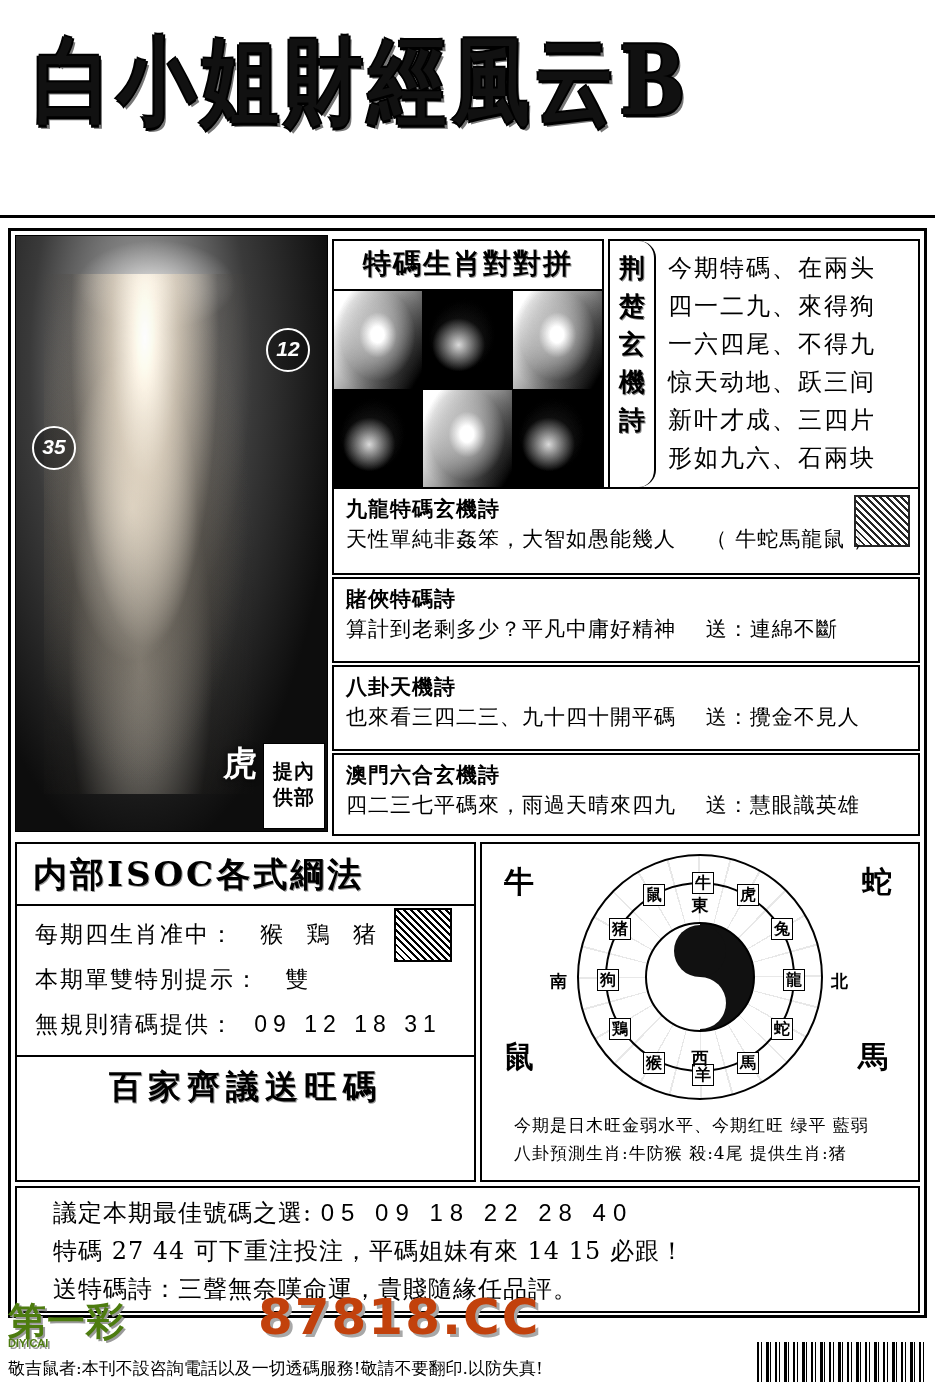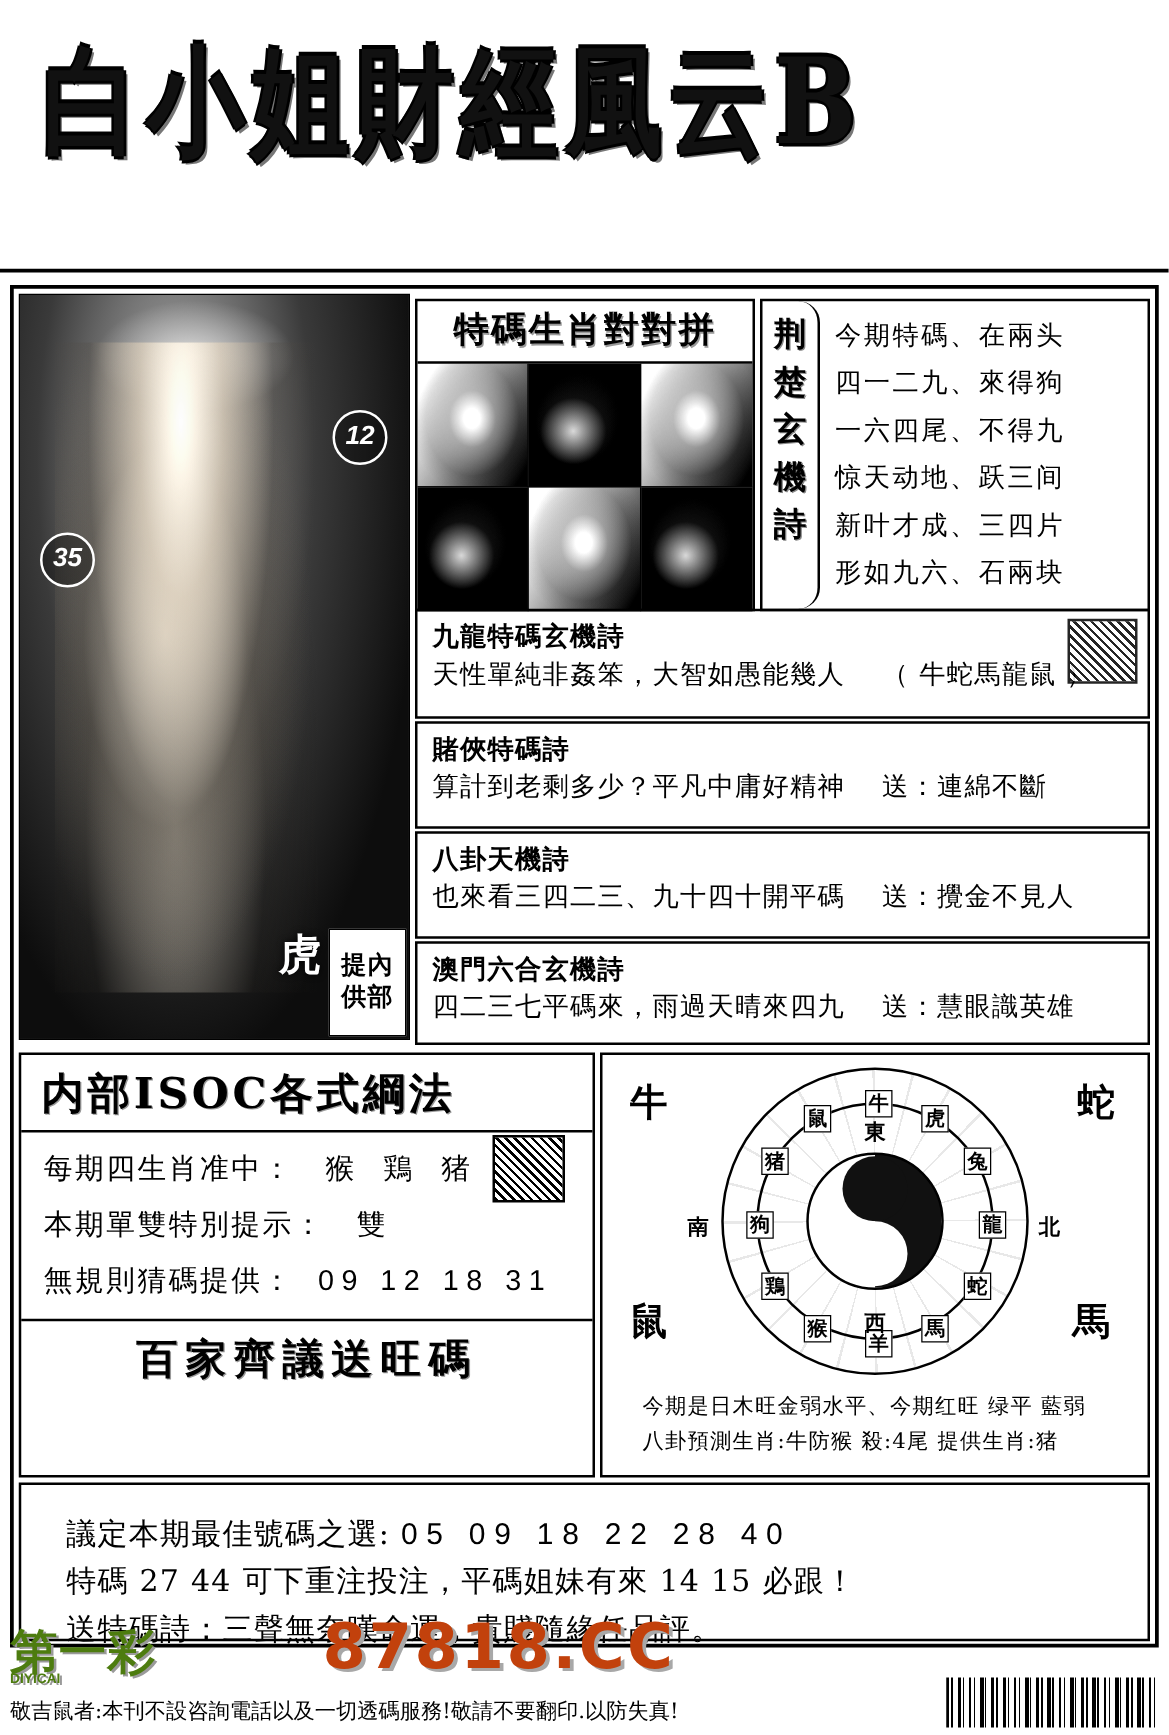--- a/index.html
+++ b/index.html
@@ -216,21 +216,21 @@
     padding-top: 8px;
     line-height: 38px;
     letter-spacing: 0;
     text-shadow: 1px 1px 0 #888;
     border-radius: 17px;
   }
   .poem-lines {
     flex: 1;
     padding: 8px 10px 0 12px;
     font-family: "DejaVu Serif", serif;
-    font-size: 21px;
+    font-size: 24px;
     line-height: 38px;
     letter-spacing: 2px;
   }
 
   
   .verse {
     position: absolute;
     left: 321px;
     width: 588px;
     border: 2px solid #000;
@@ -402,21 +402,21 @@
     white-space: nowrap;
   }
 
   
   .bottom {
     position: absolute;
     left: 4px; top: 955px;
     width: 905px; height: 127px;
     border: 2px solid #000;
     box-sizing: border-box;
-    padding: 20px 0 0 0;
+    padding: 6px 0 0 0;
   }
   .bline {
     font-family: "DejaVu Serif", serif;
     font-size: 24px;
     letter-spacing: 1px;
     padding: 3px 0 3px 36px;
     white-space: nowrap;
   }
   .bline .sp { letter-spacing: 7px; font-family: "Liberation Sans", sans-serif; }
 

